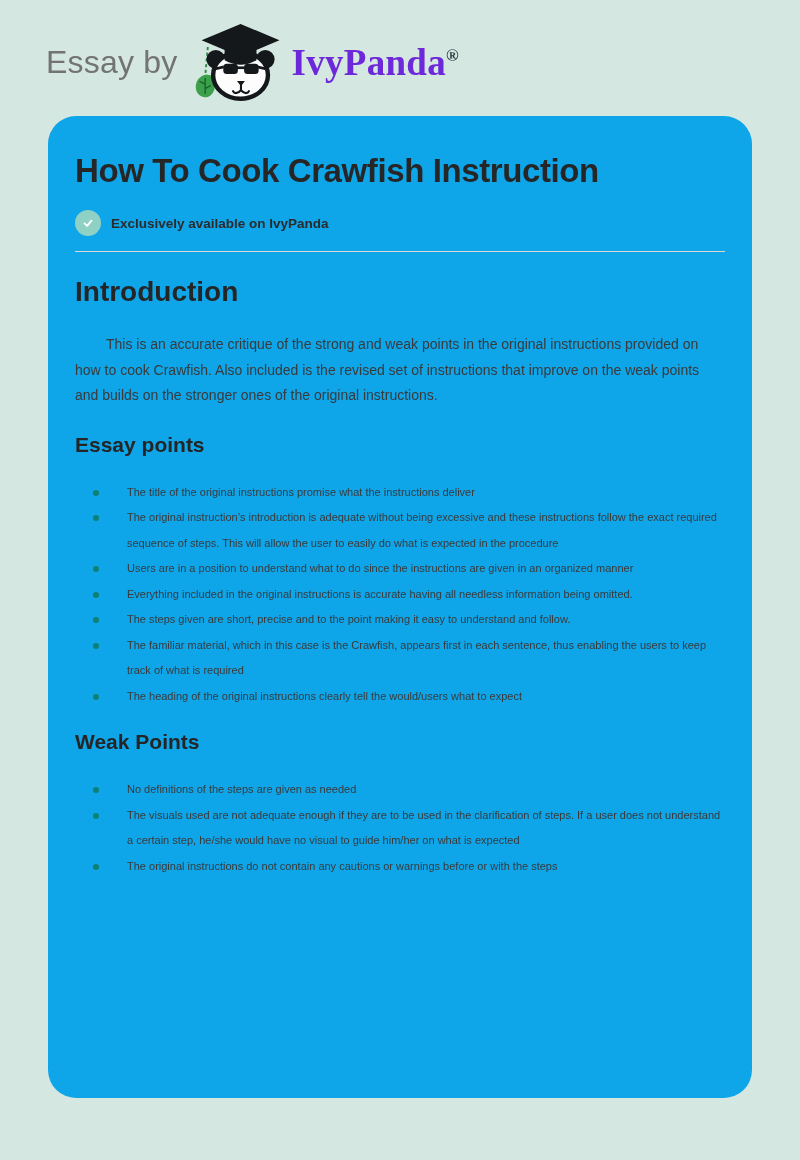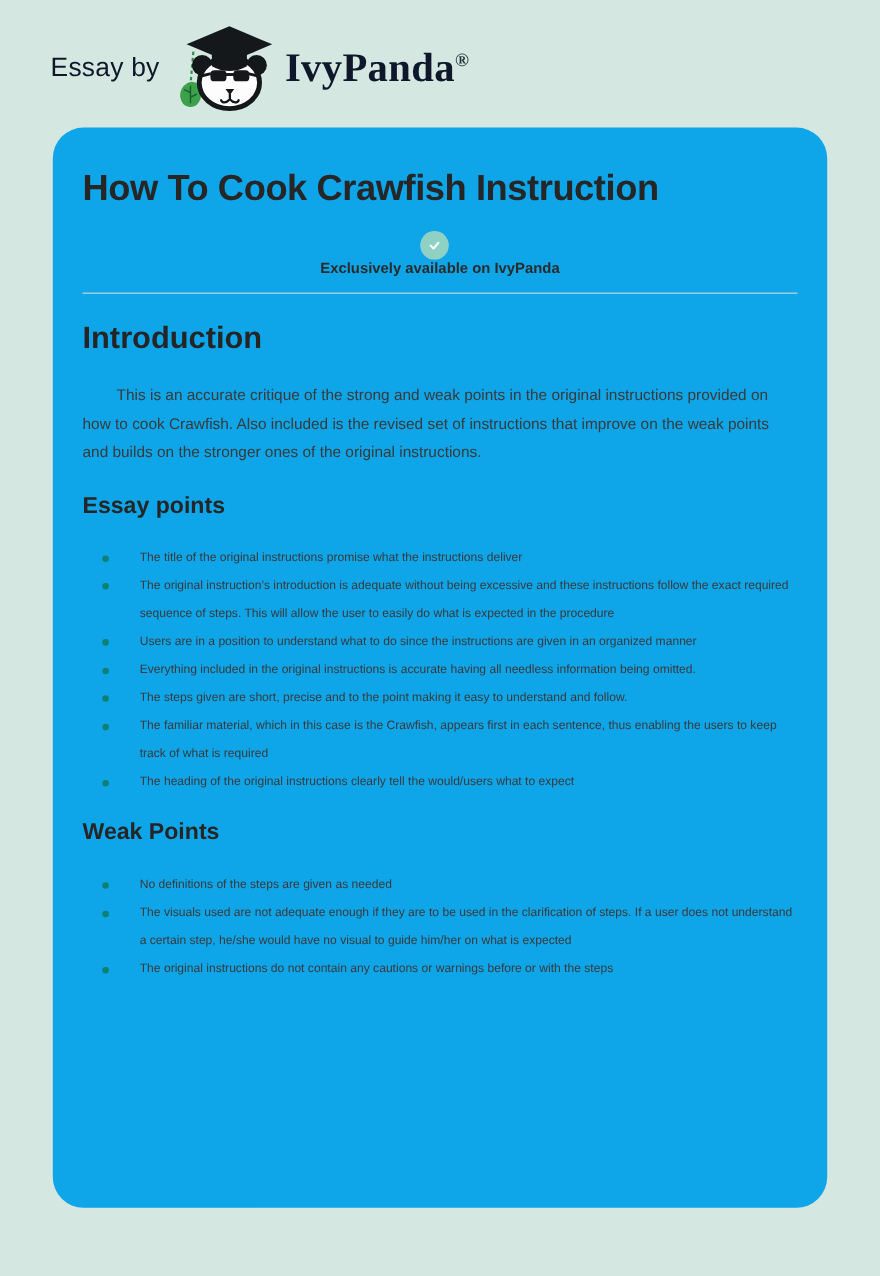--- a/index.html
+++ b/index.html
@@ -13,31 +13,31 @@
   }
   
   .site-header {
     height: 110px;
     display: flex;
     align-items: center;
     padding-left: 46px;
     padding-top: 14px;
   }
   .essay-by {
-    font-size: 24px;
-    color: #0f172a;
+    font-size: 32px;
+    color: #737373;
     letter-spacing: 0.2px;
     margin-right: 14px;
   }
   .logo-wrap { width: 92px; height: 82px; margin-right: 8px; }
   .brand-name {
     font-family: "Liberation Serif", serif;
     font-weight: bold;
     font-size: 37px;
-    color: #0f172a;
+    color: #6d28d9;
     letter-spacing: 0.3px;
   }
   .brand-reg {
     font-family: "Liberation Serif", serif;
     font-weight: bold;
     font-size: 17px;
     color: #1d2b33;
     vertical-align: 14px;
   }
   
@@ -54,21 +54,20 @@
     margin: 0 0 20px 0;
     font-size: 33px;
     font-weight: bold;
     color: #262626;
     letter-spacing: -0.4px;
   }
   .badge-row {
     display: flex;
     align-items: center;
     margin: 0 0 15px 0;
-    flex-direction: column;
   }
   .badge-circle {
     width: 26px;
     height: 26px;
     border-radius: 50%;
     background: #8fd2c5;
     display: flex;
     align-items: center;
     justify-content: center;
     margin-right: 10px;

